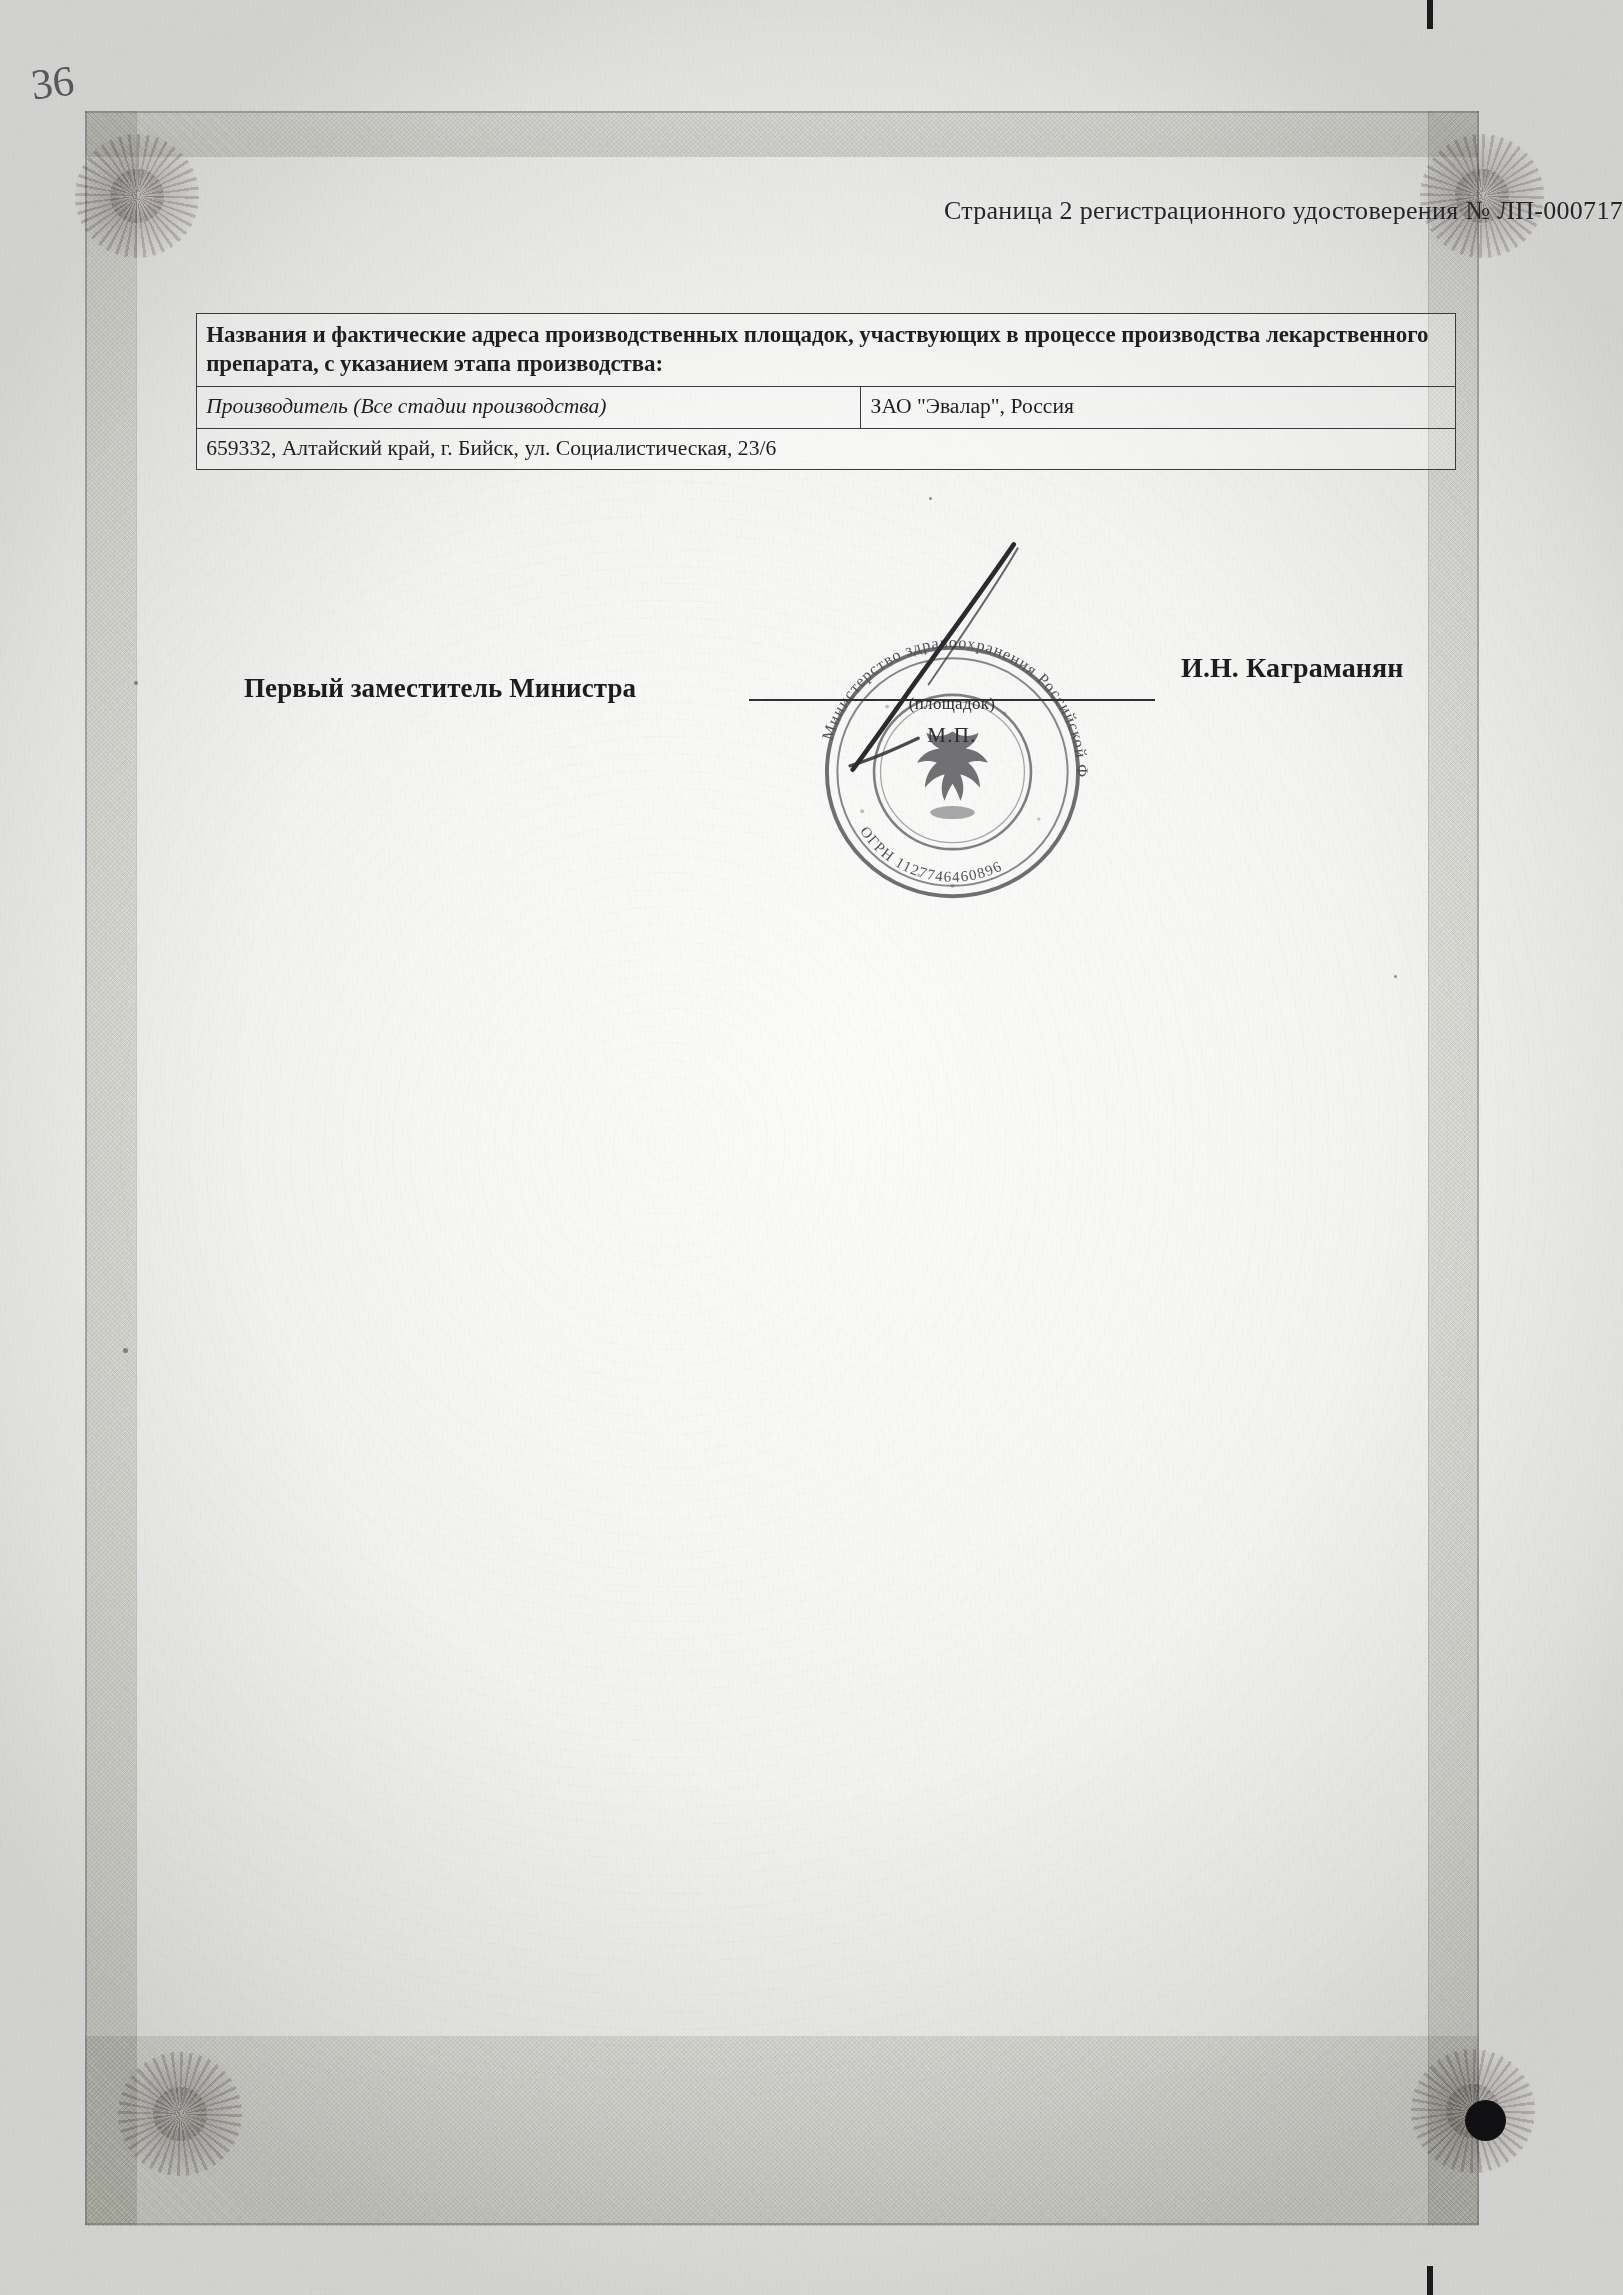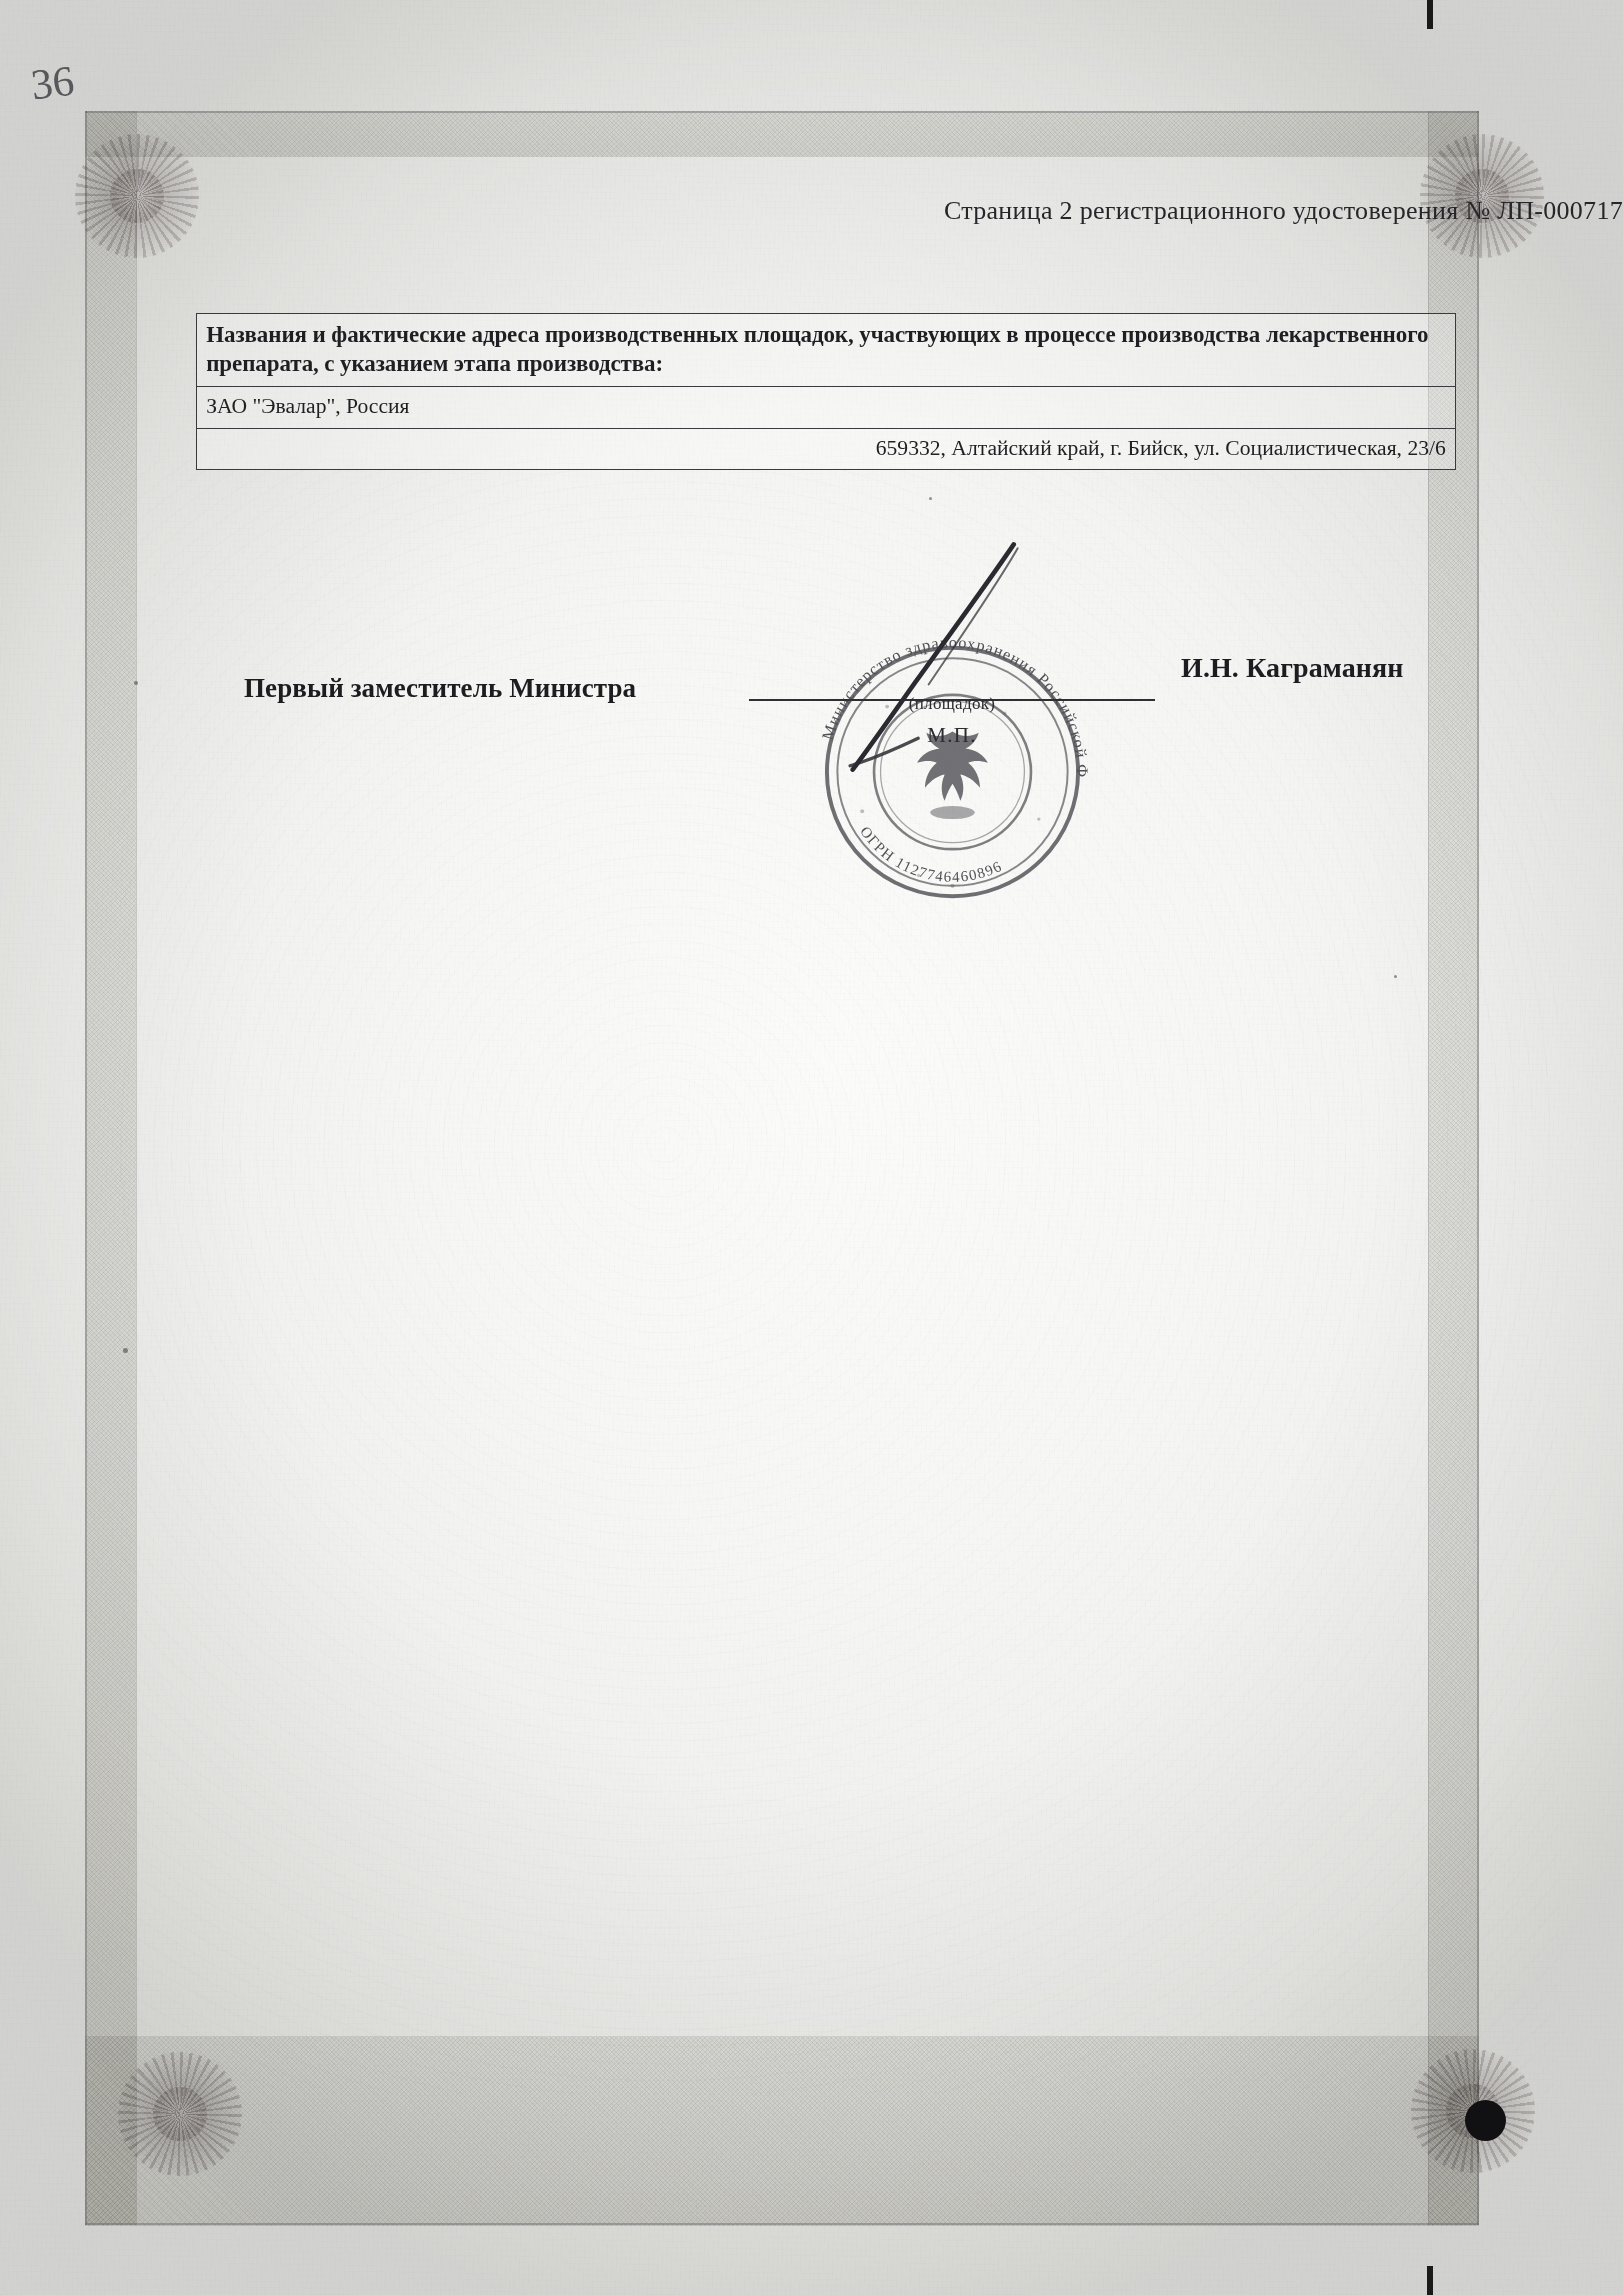--- a/index.html
+++ b/index.html
@@ -103,21 +103,21 @@
 
   .table-box {
     position: absolute;
     left: 196px; top: 313px;
     width: 1260px;
     border: 1.3px solid #3a3a3e;
     box-sizing: border-box;
     background: rgba(255,255,255,0.28);
   }
   .tbl-row { display: flex; border-bottom: 1.3px solid #3a3a3e; }
-  .tbl-row:last-child { border-bottom: none; text-align: right; }
+  .tbl-row:last-child { border-bottom: none; }
   .tbl-cell {
     padding: 5.9px 9.2px 7.2px 9.2px;
     font-size: 23px;
     color: #1f1f23;
     line-height: 1.28;
   }
   .cell-title {
     font-weight: bold;
     width: 100%;
     letter-spacing: -0.1px;
@@ -250,20 +250,21 @@
 
   <div id="margin-note">36</div>
 
   <div class="page-header">Страница  2 регистрационного удостоверения № ЛП-000717</div>
 
   <div class="table-box">
     <div class="tbl-row">
       <div class="tbl-cell cell-title">Названия и фактические адреса производственных площадок, участвующих в процессе производства лекарственного препарата, с указанием этапа производства:</div>
     </div>
     <div class="tbl-row">
+      <div class="tbl-cell cell-left">Производитель (Все стадии производства)</div>
       <div class="tbl-cell cell-right">ЗАО "Эвалар", Россия</div>
     </div>
     <div class="tbl-row">
       <div class="tbl-cell cell-full">659332, Алтайский край, г. Бийск, ул. Социалистическая, 23/6</div>
     </div>
   </div>
 
   <div class="sig-label">Первый заместитель Министра</div>
   <div class="sig-rule"></div>
   <div class="sig-name">И.Н. Каграманян</div>

